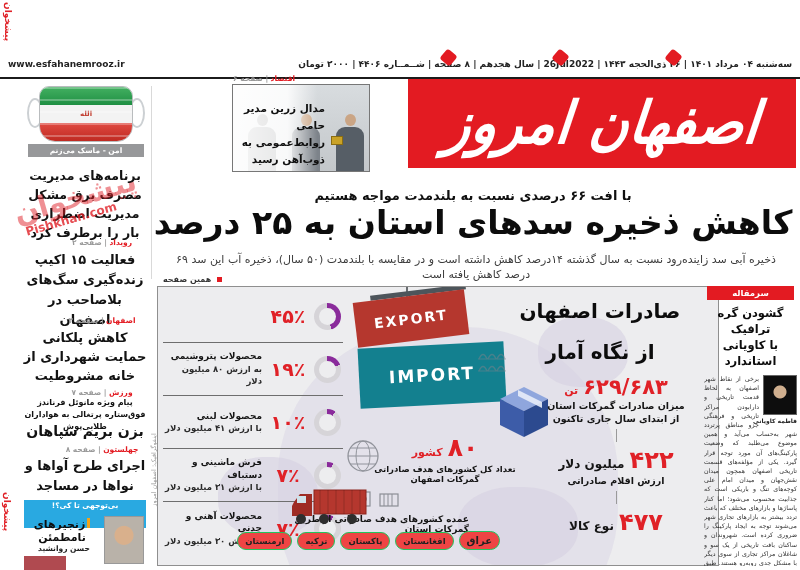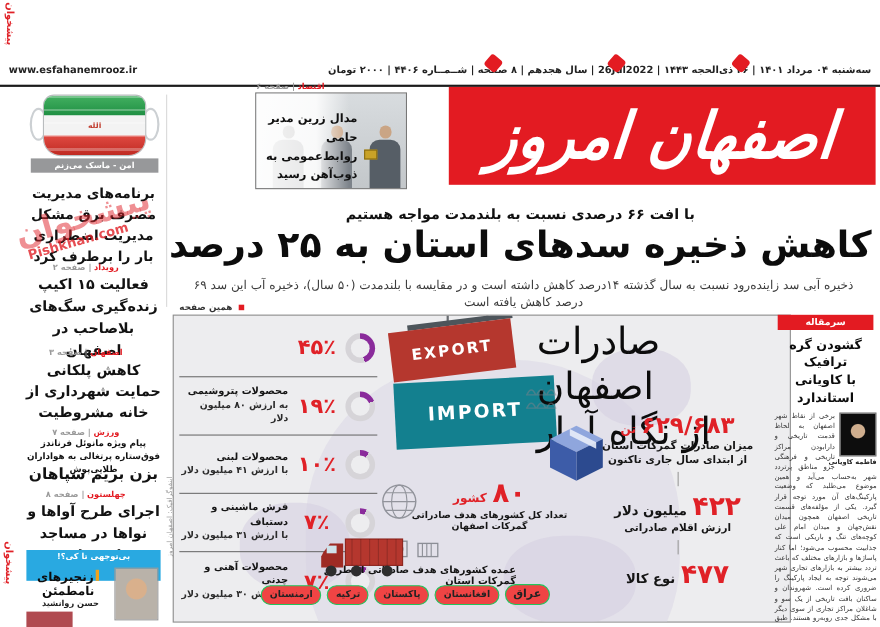--- a/index.html
+++ b/index.html
@@ -42,21 +42,21 @@
             border:1px solid #8f8f8f;overflow:hidden}
   .blob{position:absolute;background:#dcd8e6;border-radius:45%;opacity:.6}
   .shares{position:absolute;left:5px;top:3px;width:180px;direction:rtl}
   .share{height:53px;display:flex;align-items:center;gap:5px;border-bottom:1px solid #6e6e6e;padding:2px}
   .share:last-child{border-bottom:none}
   .donut{width:27px;height:27px;border-radius:50%;position:relative;flex:none}
   .donut::after{content:"";position:absolute;inset:5px;border-radius:50%;background:#ededef}
   .share .pct{color:#e02127;font-size:19px;font-weight:bold;flex:none;width:42px;text-align:center;white-space:nowrap}
   .share .txt{font-size:9px;font-weight:bold;line-height:12.5px;text-align:right;color:#151515}
   .share .txt .val{display:block;font-size:8.5px;font-weight:600;color:#2b2b2b}
-  .info-title{position:absolute;right:6px;top:4px;width:224px;text-align:left;font-size:34px;font-weight:normal;
+  .info-title{position:absolute;right:6px;top:4px;width:224px;text-align:center;font-size:20px;font-weight:bold;
               color:#0c0c0c;line-height:41px}
   .bridge{position:absolute;right:212px;top:62px;opacity:.5}
   .cable{position:absolute;background:#686c70;width:2px}
   .spreader{position:absolute;left:212px;top:3px;width:96px;height:5px;background:#4d555b;transform:rotate(-7deg)}
   .cont{color:#fff;font-weight:bold;display:flex;align-items:center;justify-content:center;letter-spacing:2px;
         background-image:repeating-linear-gradient(90deg,rgba(0,0,0,.13) 0 2px,transparent 2px 12px)}
   .cont-exp{position:absolute;left:197px;top:9px;width:112px;height:45px;background:#b5372e;transform:rotate(-7deg);font-size:14px}
   .cont-imp{position:absolute;left:201px;top:58px;width:146px;height:60px;background:#13808f;transform:rotate(-3deg);font-size:17px}
   .cube{position:absolute;left:340px;top:98px}
   .stats{position:absolute;left:360px;top:88px;width:196px;text-align:center;direction:rtl}
@@ -95,21 +95,21 @@
              overflow:hidden;border:1px solid #b9bcbe;background:#fff}
   .st-g{height:34%;background:linear-gradient(#43b061,#1f8f43)}
   .st-w{height:33%;background:#f3f3f3;position:relative}
   .st-r{height:33%;background:linear-gradient(#e04a42,#bf2a22)}
   .emb{position:absolute;left:50%;top:50%;transform:translate(-50%,-50%);color:#c0392b;font-size:7px;font-weight:bold}
   .mask-body::after{content:"";position:absolute;inset:0;
       background:repeating-linear-gradient(180deg,rgba(255,255,255,.28) 0 2px,transparent 2px 12px)}
   .mask-cap{position:absolute;left:28px;top:144px;width:116px;height:13px;background:#97989a;color:#fff;
             font-size:7.5px;font-weight:bold;text-align:center;line-height:13px}
   .sbt{position:absolute;left:22px;width:126px;text-align:center;font-weight:bold;color:#121212}
-  .slabel{position:absolute;left:15px;width:126px;text-align:center;font-size:7.5px;white-space:nowrap}
+  .slabel{position:absolute;left:39px;width:126px;text-align:center;font-size:7.5px;white-space:nowrap}
   .slabel .sec{color:#e31b22;font-weight:bold}
   .slabel .pg{color:#9a9a9a;font-weight:bold}
   .wm1{position:absolute;left:12px;top:180px;transform:rotate(-16deg);color:rgba(224,32,39,.5);
        font-size:29px;font-weight:bold;white-space:nowrap}
   .wm2{position:absolute;left:24px;top:212px;transform:rotate(-16deg);color:rgba(224,32,39,.8);
        font-size:12px;font-weight:bold;white-space:nowrap}
   .wmv{position:absolute;transform:rotate(90deg);transform-origin:0 0;color:#e02127;font-size:9px;font-weight:bold;white-space:nowrap}
   .colbox{position:absolute;left:22px;top:500px;width:126px;height:67px}
   .colbar{width:122px;margin:0 auto;height:28px;line-height:12px;background:#29a9e1;color:#fff;
           font-size:7.5px;font-weight:bold;text-align:center}

